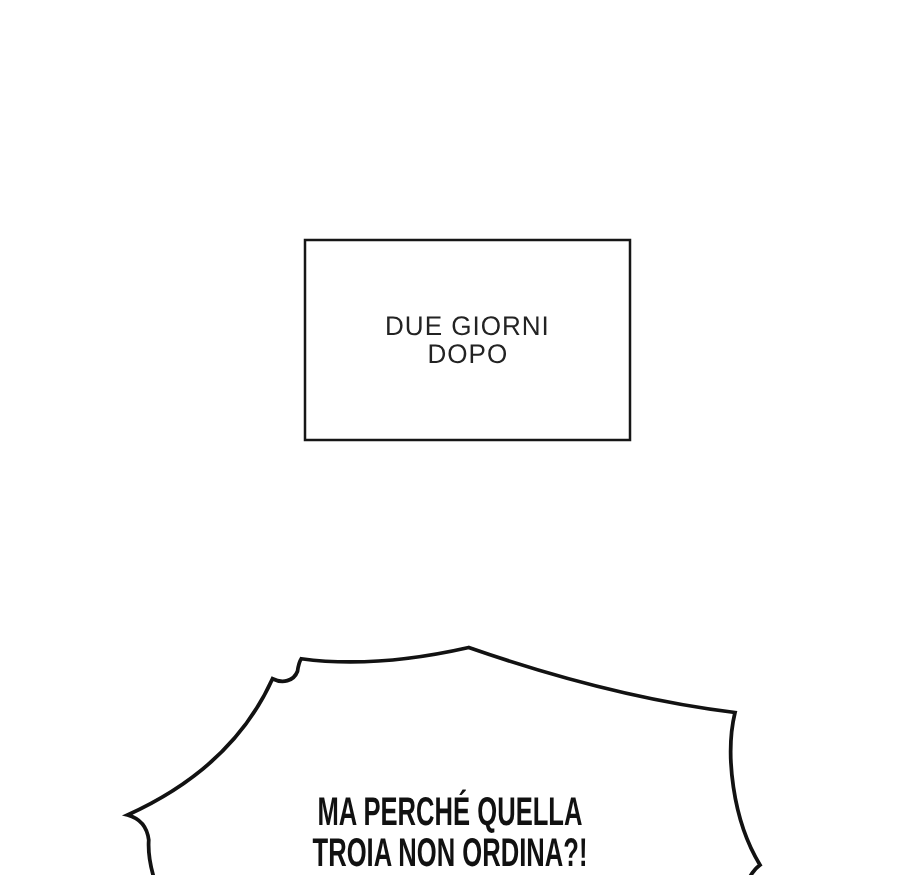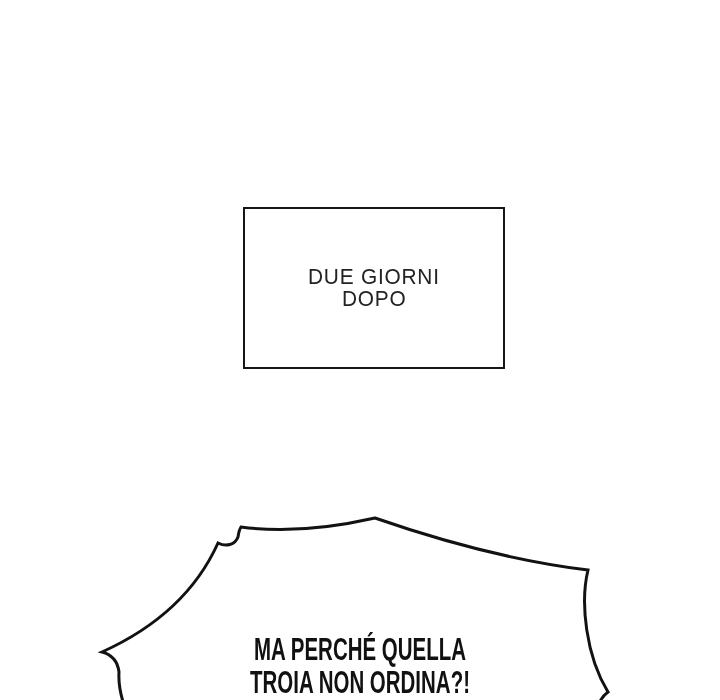--- a/index.html
+++ b/index.html
@@ -24,21 +24,20 @@
     width: 262px;
     height: 162px;
     box-sizing: border-box;
     border: 2.5px solid #161616;
     background: #ffffff;
     display: flex;
     flex-direction: column;
     align-items: center;
     justify-content: center;
     text-align: center;
-    margin-top: 16px;
   }
   .caption-line {
     font-size: 21.5px;
     line-height: 22px;
     letter-spacing: 0.8px;
     color: #232323;
     transform: scaleX(0.97);
     transform-origin: 50% 50%;
     white-space: nowrap;
   }

